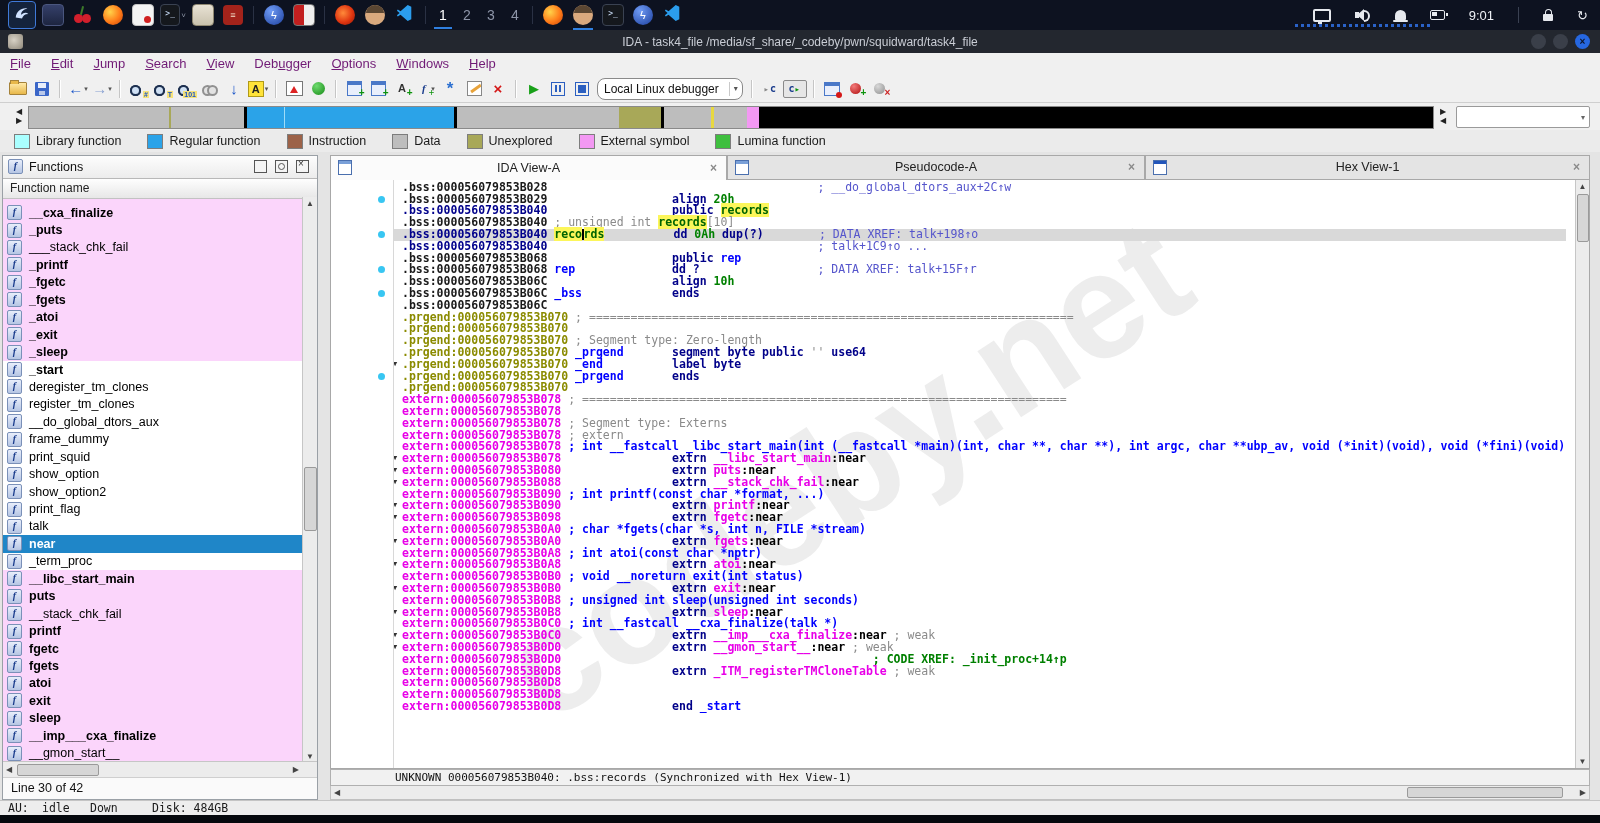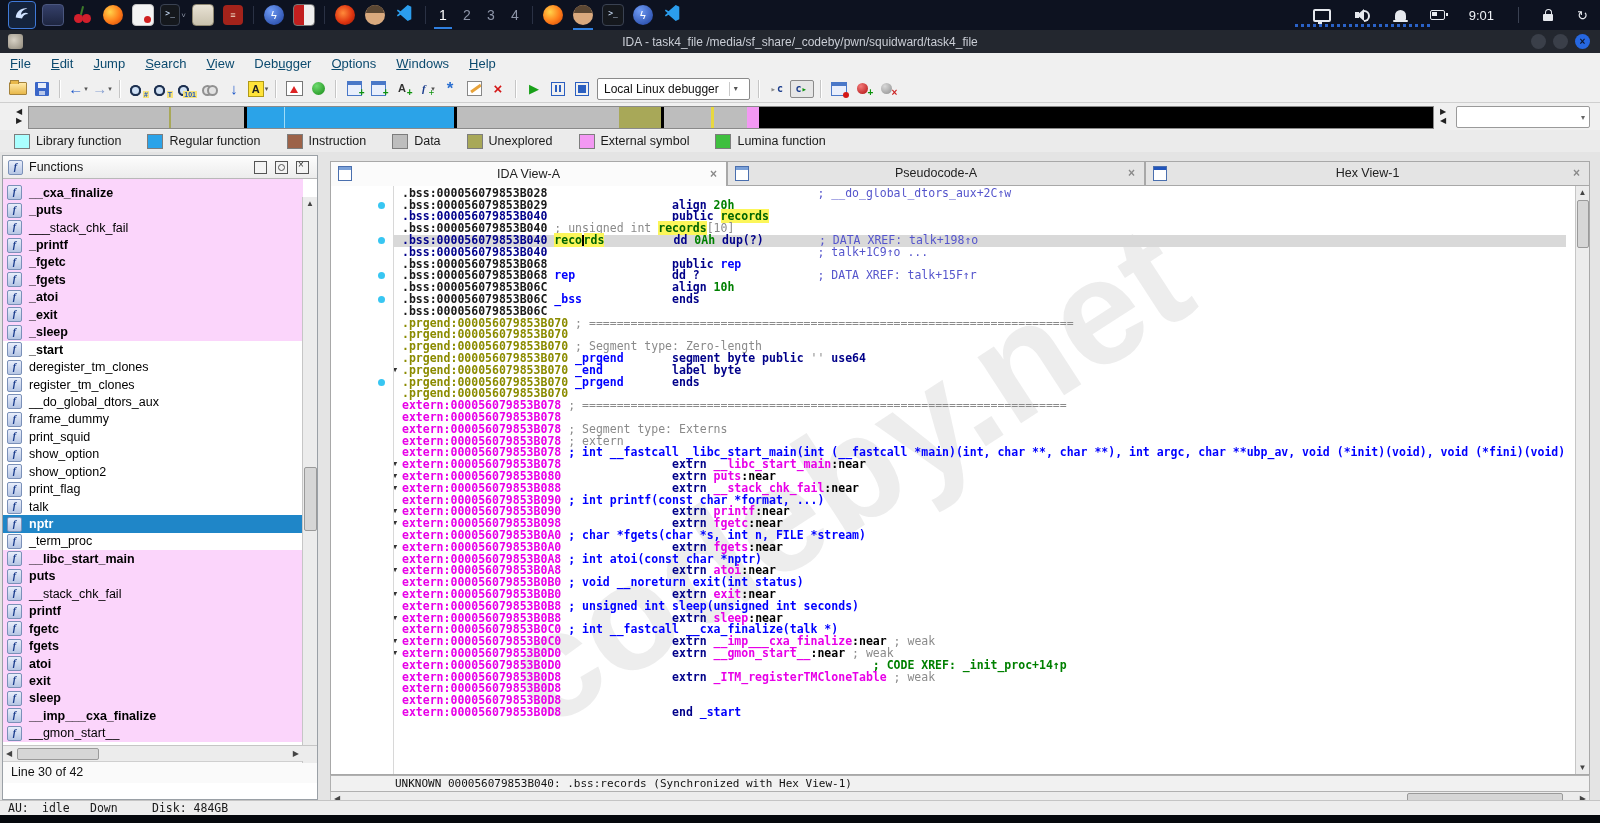--- a/index.html
+++ b/index.html
@@ -57,21 +57,21 @@
   .artifact{left:1295px;top:24px;width:135px;height:3px;background:repeating-linear-gradient(90deg,#2a62c8 0 3px,transparent 3px 6px);}
 
   
   .titlebar{left:0;top:30px;width:1600px;height:23px;background:#23272f;display:flex;align-items:center;}
   .title-ico{width:15px;height:15px;margin-left:8px;border-radius:3px;background:radial-gradient(circle at 40% 40%,#d8d2c6,#8f887a);}
   .title-text{position:absolute;left:0;right:0;text-align:center;color:#c9cdd5;font-size:12px;}
   .winbtns{margin-left:auto;display:flex;gap:7px;padding-right:10px;z-index:2;}
   .wbtn{width:15px;height:15px;border-radius:50%;background:#3a3f49;color:#171a20;font-size:10px;line-height:15px;text-align:center;}
   .wbtn.close{background:#2667e0;color:#0c1428;font-weight:bold;}
 
-  .menubar{left:0;top:53px;width:1600px;height:22px;background:#f0f0f0;border-bottom:1px solid #d6d6d6;display:flex;align-items:center;color:#0c4a6e;font-size:13px;}
+  .menubar{left:0;top:53px;width:1600px;height:22px;background:#f0f0f0;border-bottom:1px solid #d6d6d6;display:flex;align-items:center;color:#701a75;font-size:13px;}
   .mitem{padding:0 10px;height:22px;line-height:22px;}
   .mitem u{text-decoration:underline;}
 
   .toolbar{left:0;top:75px;width:1600px;height:28px;background:#f0f0f0;border-bottom:1px solid #cfcfcf;display:flex;align-items:center;padding-left:6px;box-sizing:border-box;}
   .tbt{min-width:22px;height:22px;display:flex;align-items:center;justify-content:center;margin:0 1px;position:relative;}
   .tsep{width:1px;height:18px;background:#c6c6c6;border-right:1px solid #fff;margin:0 5px;}
   .g-folder{width:16px;height:11px;background:linear-gradient(#ffe9a8,#e8b84a);border:1px solid #a5823a;border-radius:1px;position:relative;}
   .g-folder::before{content:"";position:absolute;left:0;top:-3px;width:7px;height:3px;background:#e8b84a;border:1px solid #a5823a;border-bottom:none;}
   .g-save{width:14px;height:14px;background:#3a66c8;border-radius:1px;position:relative;}
   .g-save::before{content:"";position:absolute;left:3px;top:1px;width:8px;height:5px;background:#e8eefb;}
@@ -96,21 +96,21 @@
   .plus{position:absolute;right:-4px;bottom:-3px;color:#0c930c;font-weight:bold;font-size:10px;line-height:10px;}
   .g-star{color:#2b6fd0;font-weight:bold;font-size:17px;line-height:13px;}
   .g-edit{width:13px;height:13px;background:#fff;border:1px solid #888;position:relative;overflow:hidden;}
   .g-edit::after{content:"";position:absolute;left:2px;top:5px;width:12px;height:3px;background:#e8a33a;transform:rotate(-35deg);}
   .g-redx{color:#d41717;font-weight:bold;font-size:15px;}
   .g-play{color:#18a018;font-size:13px;}
   .g-pause{width:12px;height:12px;border:1px solid #2b5fc0;display:flex;gap:2px;align-items:center;justify-content:center;}
   .g-pause i{width:2px;height:7px;background:#2b5fc0;}
   .g-stop{width:12px;height:12px;border:1px solid #2b5fc0;position:relative;}
   .g-stop::after{content:"";position:absolute;inset:2px;background:#2b5fc0;}
-  .combo{height:20px;border:1px solid #8a8a8a;background:#fff;display:flex;align-items:center;font-size:12px;color:#111;padding:0 11px 0 6px;margin:0 3px;border-radius:2px;text-align:center;}
+  .combo{height:20px;border:1px solid #8a8a8a;background:#fff;display:flex;align-items:center;font-size:12px;color:#111;padding:0 4px 0 6px;margin:0 3px;border-radius:8px;text-align:center;}
   .combo .ca{margin-left:10px;color:#555;font-size:8px;border-left:1px solid #c9c9c9;padding-left:4px;height:14px;line-height:14px;}
   .attach{width:18px;height:16px;display:flex;align-items:center;justify-content:center;font-family:"DejaVu Sans Mono",monospace;font-size:10px;font-weight:bold;color:#1a3c8c;}
   .attach.pressed{border:1px solid #8a8a8a;background:#e6e6e6;border-radius:2px;}
   .attach s{text-decoration:none;color:#0c930c;font-size:9px;margin-right:1px;}
   .attach.g1 s{color:#888;}
   .bpwin{width:14px;height:12px;background:#e9effc;border:1px solid #4a78c8;position:relative;}
   .bpwin::before{content:"";position:absolute;left:0;top:0;right:0;height:3px;background:#4a78c8;}
   .bpwin::after{content:"";position:absolute;right:-3px;bottom:-3px;width:6px;height:6px;border-radius:50%;background:#d41717;}
   .bpdot{width:11px;height:11px;border-radius:50%;position:relative;}
   .bpdot.red{background:radial-gradient(circle at 35% 30%,#f37a7a,#b00f0f);}
@@ -152,21 +152,21 @@
   .frow .ficon{margin:0 7px 0 4px;}
   .fn-vscroll{position:absolute;right:0px;top:41px;width:14px;height:566px;background:#ececec;border-left:1px solid #c6c6c6;font-size:8px;color:#444;text-align:center;}
   .fn-vscroll .up{position:absolute;top:2px;left:0;right:0;}
   .fn-vscroll .dn{position:absolute;bottom:2px;left:0;right:0;}
   .fn-vscroll .thumb{position:absolute;left:1px;width:11px;top:270px;height:62px;background:#d6d6d6;border:1px solid #9a9a9a;border-radius:2px;}
   .fn-hscroll{height:15px;background:#ececec;border-top:1px solid #c6c6c6;position:relative;font-size:8px;color:#444;}
   .fn-hscroll .la{position:absolute;left:3px;top:3px;} .fn-hscroll .ra{position:absolute;right:18px;top:3px;}
   .fn-hscroll .thumb{position:absolute;left:14px;top:2px;width:80px;height:10px;background:#d6d6d6;border:1px solid #9a9a9a;border-radius:2px;}
   .fn-status{height:21px;background:#fafafa;border-top:1px solid #cfcfcf;font-size:12.5px;color:#111;line-height:21px;padding-left:8px;}
 
-  .editor{position:absolute;left:330px;top:9px;width:1260px;height:645px;display:flex;flex-direction:column;}
+  .editor{position:absolute;left:330px;top:3px;width:1260px;height:645px;display:flex;flex-direction:column;}
   .tabs{height:25px;display:flex;background:#ededed;}
   .tab{box-sizing:border-box;border:1px solid #a8a8a8;background:#e4e4e4;display:flex;align-items:center;font-size:12.5px;color:#222;position:relative;}
   .tab.active{background:#fbfbfb;border-bottom:none;z-index:2;}
   .tab .lbl{position:absolute;left:0;right:0;text-align:center;}
   .tab .x{margin-left:auto;color:#8a8a8a;font-weight:bold;font-size:12px;padding-right:9px;z-index:1;}
   .ticon{width:12px;height:13px;border:1px solid #4a6fae;background:#fff;margin-left:7px;position:relative;z-index:1;}
   .ticon::before{content:"";position:absolute;left:0;right:0;top:0;height:3px;background:#7aa0d8;}
   .ticon.hex::before{background:#2255bb;}
   .content{position:relative;background:#fff;border:1px solid #a8a8a8;border-top:none;height:592px;overflow:hidden;}
   .gutter{position:absolute;left:0;top:0;bottom:0;width:62px;background:#fff;border-right:1px solid #d8d8d8;}
@@ -496,20 +496,21 @@
     <div class="fnpanel">
       <div class="fn-title">
         <span class="ficon">f</span>
         <span>Functions</span>
         <span class="fn-btns">
           <span class="fnb"></span>
           <span class="fnb dot"></span>
           <span class="fnb x"></span>
         </span>
       </div>
+      <div class="fn-colhead">Function name</div>
       <div class="fn-list" id="fnlist">
           <div class="frow lib partial"></div>
           <div class="frow lib bold">
             <span class="ficon">f</span>
             <span class="fname">__cxa_finalize</span>
           </div>
           <div class="frow lib bold">
             <span class="ficon">f</span>
             <span class="fname">_puts</span>
           </div>
@@ -576,21 +577,21 @@
           <div class="frow">
             <span class="ficon">f</span>
             <span class="fname">print_flag</span>
           </div>
           <div class="frow">
             <span class="ficon">f</span>
             <span class="fname">talk</span>
           </div>
           <div class="frow sel bold">
             <span class="ficon">f</span>
-            <span class="fname">nptr</span>
+            <span class="fname">near</span>
           </div>
           <div class="frow">
             <span class="ficon">f</span>
             <span class="fname">_term_proc</span>
           </div>
           <div class="frow lib bold">
             <span class="ficon">f</span>
             <span class="fname">__libc_start_main</span>
           </div>
           <div class="frow lib bold">

